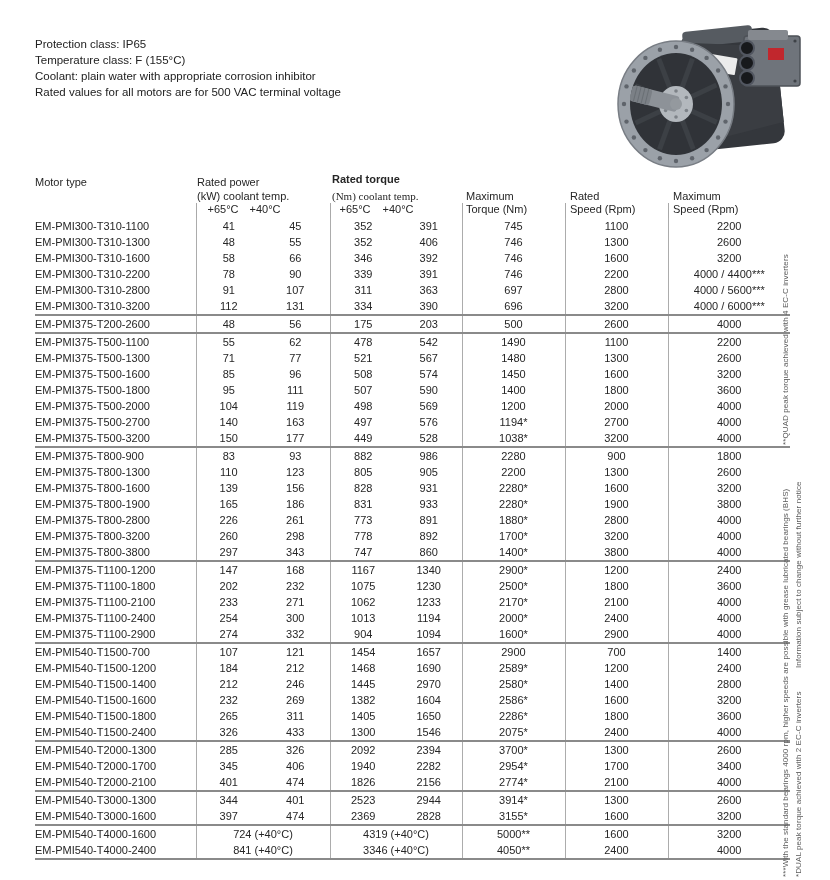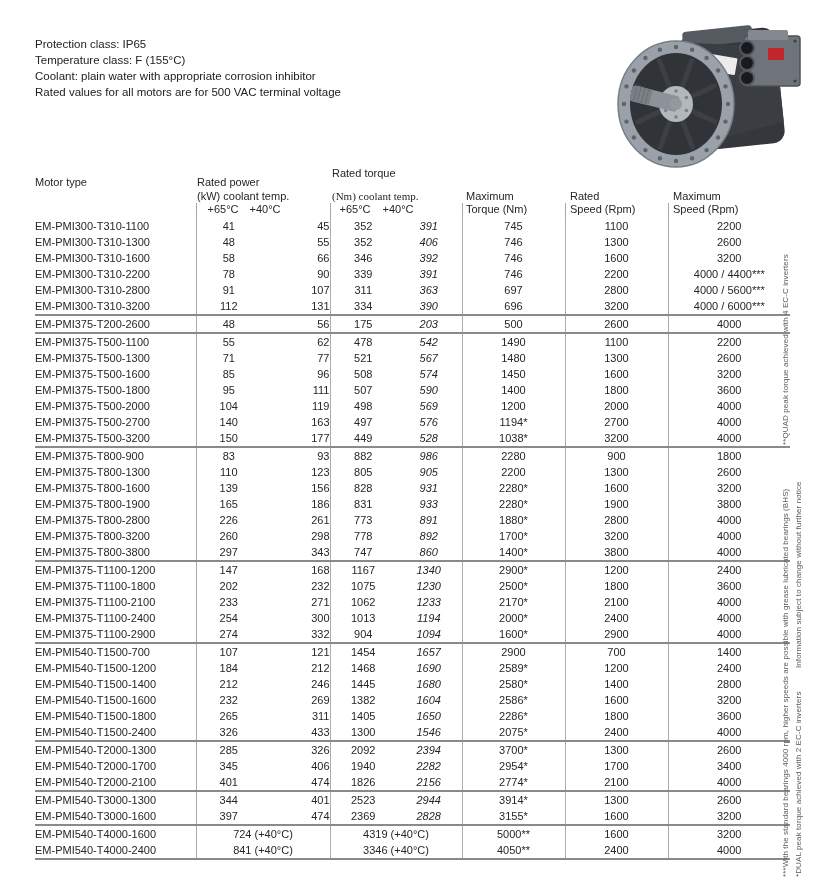--- a/index.html
+++ b/index.html
@@ -17,23 +17,23 @@
   .stub { position:absolute; width:1px; height:15px; background:#a9a9a9; top:203px; }
 
   
   #spec-table { position:absolute; left:35px; top:218px; width:755px;
     border-collapse:collapse; table-layout:fixed; font-size:11px; }
   #spec-table td { height:16px; line-height:16px; padding:0; white-space:nowrap; overflow:hidden; }
   td.b-left { border-left:1px solid #acacac; }
   tr.group-end td { border-bottom:2px solid #8a8a8a; }
   .c-name   { text-align:left; }
   .c-p65    { text-align:center; padding-left:21px; }
-  .c-p40    { text-align:right; padding-right:25px; }
+  .c-p40    { text-align:center; padding-right:25px; }
   .c-t65    { text-align:center; padding-left:8px; }
-  .c-t40    { text-align:center; padding-right:18px;font-style:italic; }
+  .c-t40    { text-align:center; padding-right:18px; }
   .c-maxtq  { text-align:center; }
   .c-rspeed { text-align:center; padding-left:11px; }
   .c-mspeed { text-align:center; padding-left:16px; }
   .c-pspan, .c-tspan { text-align:center;margin-top:16px; }
 
   
   .vnote { position:absolute; transform-origin:0 0; transform:rotate(-90deg);
     font-size:8px; line-height:10px; color:#5a5a5a; white-space:nowrap; letter-spacing:0.1px; }
 
   
@@ -126,21 +126,21 @@
       <line x1="50" y1="86" x2="50" y2="102" stroke="#6a6f75" stroke-width="1"></line>
     </g>
     <circle cx="80" cy="94" r="6" fill="#94999e"></circle>
   </svg>
 
   <div class="hdr" style="left:35px; top:176px;">Motor type</div>
   <div class="hdr" style="left:197px; top:176px;">Rated power</div>
   <div class="hdr" style="left:197px; top:190px;">(kW) coolant temp.</div>
   <div class="hdr hdr-c" style="left:193px; top:203px;">+65°C</div>
   <div class="hdr hdr-c" style="left:235px; top:203px;">+40°C</div>
-  <div class="hdr" style="left:332px; top:167px;">Rated torque</div>
+  <div class="hdr" style="left:332px; top:173px;font-weight:bold;">Rated torque</div>
   <div class="hdr" style="left:332px; top:190px;font-family:Liberation Serif, serif;">(Nm) coolant temp.</div>
   <div class="hdr hdr-c" style="left:325px; top:203px;">+65°C</div>
   <div class="hdr hdr-c" style="left:368px; top:203px;">+40°C</div>
   <div class="hdr" style="left:466px; top:190px;">Maximum</div>
   <div class="hdr" style="left:466px; top:203px;">Torque (Nm)</div>
   <div class="hdr" style="left:570px; top:190px;">Rated</div>
   <div class="hdr" style="left:570px; top:203px;">Speed (Rpm)</div>
   <div class="hdr" style="left:673px; top:190px;">Maximum</div>
   <div class="hdr" style="left:673px; top:203px;">Speed (Rpm)</div>
   <div class="stub" style="left:196px;"></div>
@@ -439,21 +439,21 @@
           <td class="c-t40">1690</td>
           <td class="c-maxtq b-left">2589*</td>
           <td class="c-rspeed b-left">1200</td>
           <td class="c-mspeed b-left">2400</td>
         </tr>
         <tr>
           <td class="c-name">EM-PMI540-T1500-1400</td>
           <td class="c-p65 b-left">212</td>
           <td class="c-p40">246</td>
           <td class="c-t65 b-left">1445</td>
-          <td class="c-t40">1680</td>
+          <td class="c-t40">2970</td>
           <td class="c-maxtq b-left">2580*</td>
           <td class="c-rspeed b-left">1400</td>
           <td class="c-mspeed b-left">2800</td>
         </tr>
         <tr>
           <td class="c-name">EM-PMI540-T1500-1600</td>
           <td class="c-p65 b-left">232</td>
           <td class="c-p40">269</td>
           <td class="c-t65 b-left">1382</td>
           <td class="c-t40">1604</td>

